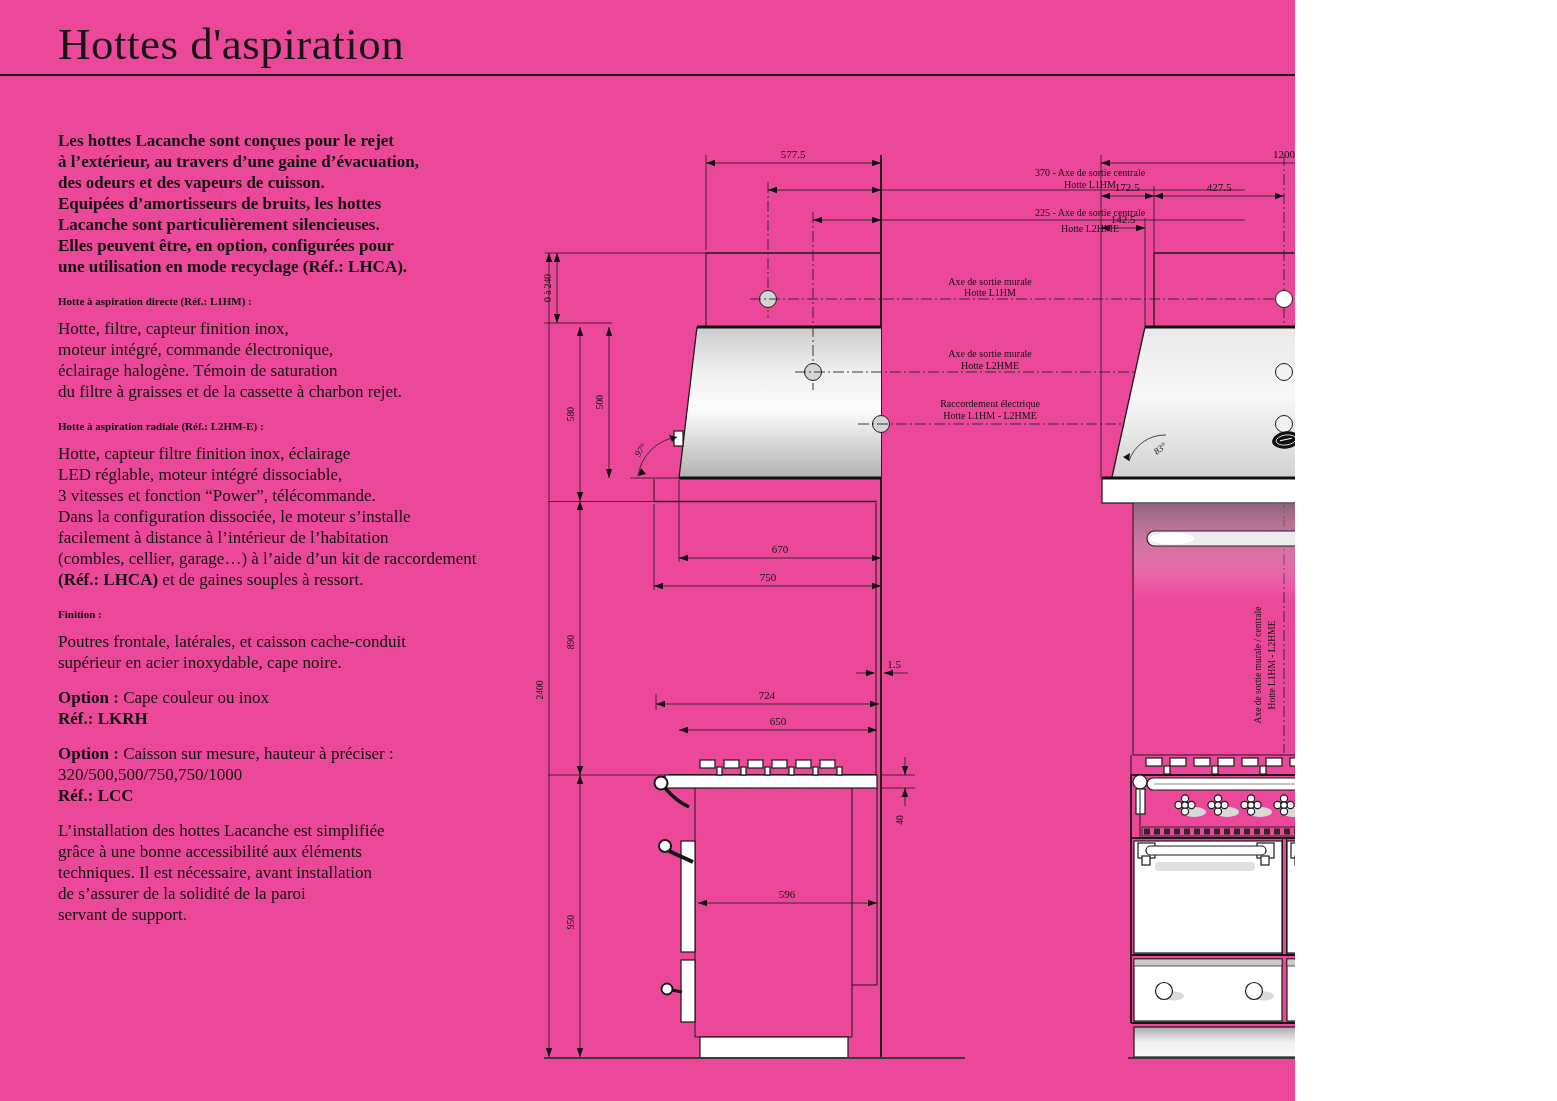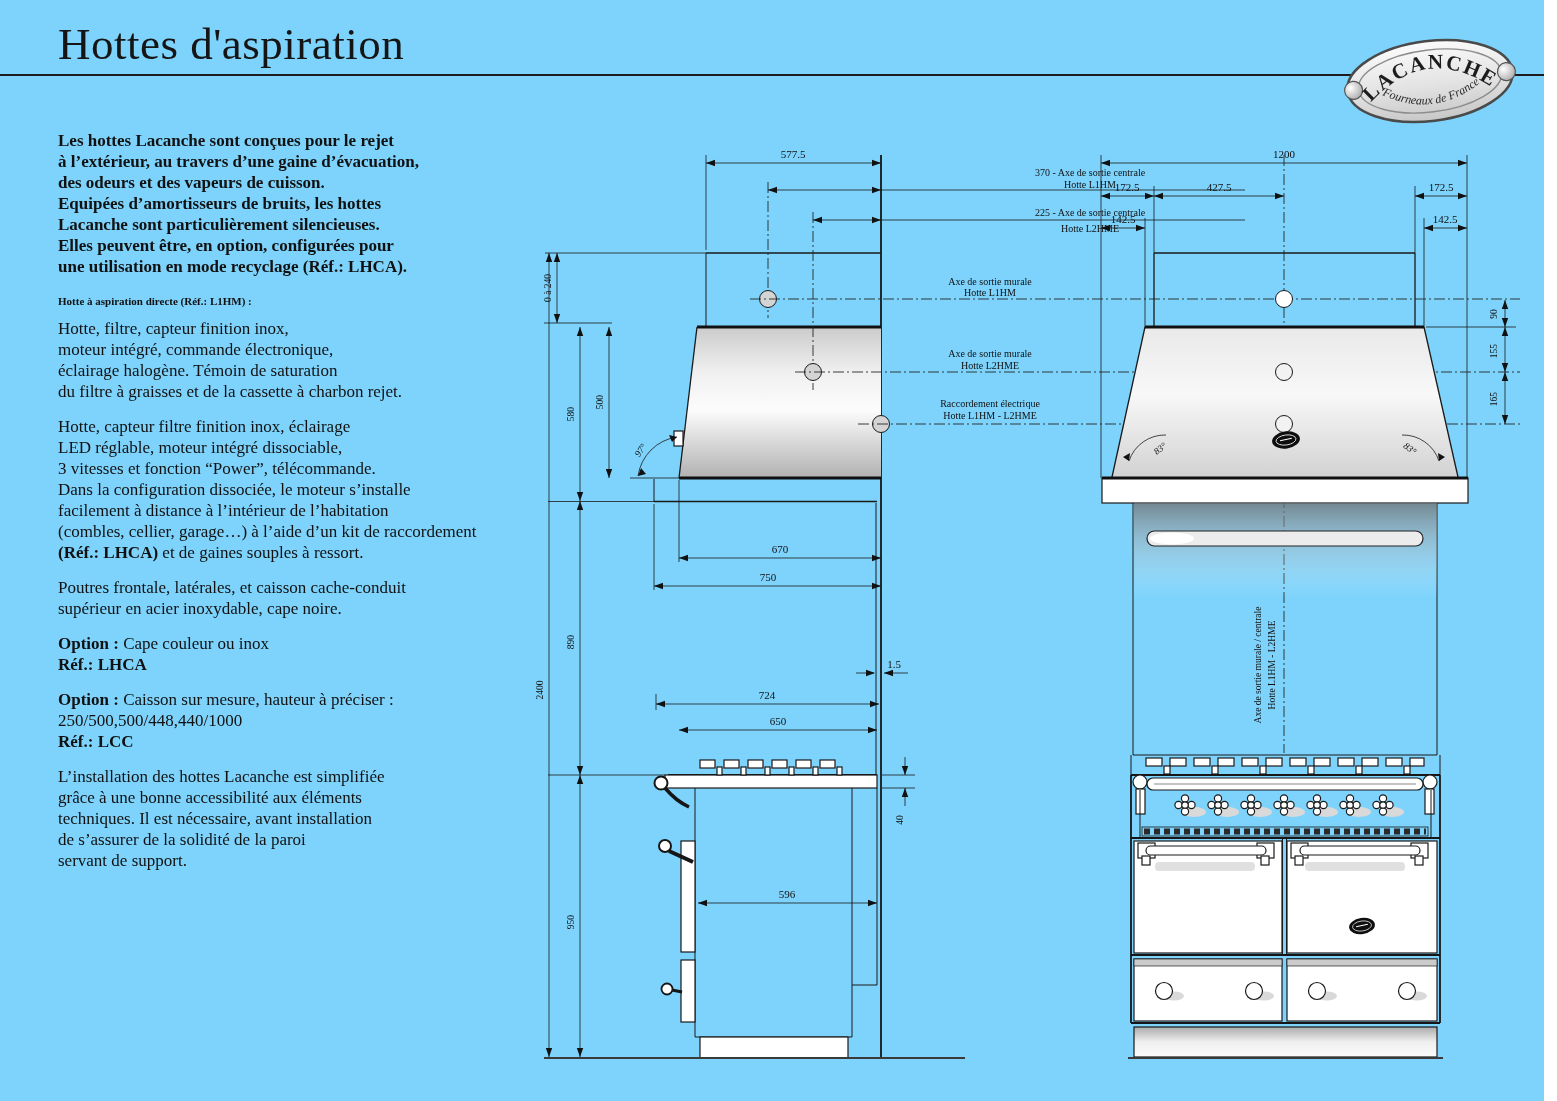--- a/index.html
+++ b/index.html
@@ -1,16 +1,16 @@
 <!DOCTYPE html>
 <html><head>
 <meta charset="utf-8">
 <style>
   html,body{margin:0;padding:0;background:#fff;}
-  #page{position:relative;width:1544px;height:1101px;background:#7dd3fc;overflow:hidden;
+  #page{position:relative;width:1295px;height:1101px;background:#ec4899;overflow:hidden;
         font-family:"Liberation Serif",serif;color:#111;}
   #title{position:absolute;left:58px;top:18px;margin:0;font-weight:400;font-size:45px;
          letter-spacing:.5px;color:#151515;font-family:"Liberation Serif",serif;}
   #rule{position:absolute;left:0;top:74px;width:1557px;height:2.4px;background:#1c1c1c;}
   #logo{position:absolute;left:1342px;top:30px;width:176px;height:102px;transform:rotate(-7deg);}
   
   #tc{position:absolute;left:58px;top:130px;width:496px;font-size:17px;line-height:21px;}
   #tc .lead{font-weight:bold;white-space:pre-line;margin:0 0 14px;}
   #tc .h{font-weight:bold;font-size:11px;margin:0 0 6px;white-space:pre-line;}
   #tc .p{margin:0 0 14px;white-space:pre-line;}
@@ -71,33 +71,35 @@
 des odeurs et des vapeurs de cuisson.
 Equipées d’amortisseurs de bruits, les hottes
 Lacanche sont particulièrement silencieuses.
 Elles peuvent être, en option, configurées pour
 une utilisation en mode recyclage (Réf.: LHCA).</b></div>
       <div class="h"><b>Hotte à aspiration directe (Réf.: L1HM) :</b></div>
       <div class="p"><span>Hotte, filtre, capteur finition inox,
 moteur intégré, commande électronique,
 éclairage halogène. Témoin de saturation
 du filtre à graisses et de la cassette à charbon rejet.</span></div>
+      <div class="h"><b>Hotte à aspiration radiale (Réf.: L2HM-E) :</b></div>
       <div class="p"><span>Hotte, capteur filtre finition inox, éclairage
 LED réglable, moteur intégré dissociable,
 3 vitesses et fonction “Power”, télécommande.
 Dans la configuration dissociée, le moteur s’installe
 facilement à distance à l’intérieur de l’habitation
 (combles, cellier, garage…) à l’aide d’un kit de raccordement
 </span><b>(Réf.: LHCA)</b><span> et de gaines souples à ressort.</span></div>
+      <div class="h"><b>Finition :</b></div>
       <div class="p"><span>Poutres frontale, latérales, et caisson cache-conduit
 supérieur en acier inoxydable, cape noire.</span></div>
       <div class="p"><b>Option : </b><span>Cape couleur ou inox
-</span><b>Réf.: LHCA</b></div>
+</span><b>Réf.: LKRH</b></div>
       <div class="p"><b>Option : </b><span>Caisson sur mesure, hauteur à préciser :
-250/500,500/448,440/1000
+320/500,500/750,750/1000
 </span><b>Réf.: LCC</b></div>
       <div class="p"><span>L’installation des hottes Lacanche est simplifiée
 grâce à une bonne accessibilité aux éléments
 techniques. Il est nécessaire, avant installation
 de s’assurer de la solidité de la paroi
 servant de support.</span></div>
     </div>
 
   <svg id="dw" width="1557" height="1101" viewBox="0 0 1557 1101">
     <defs>

